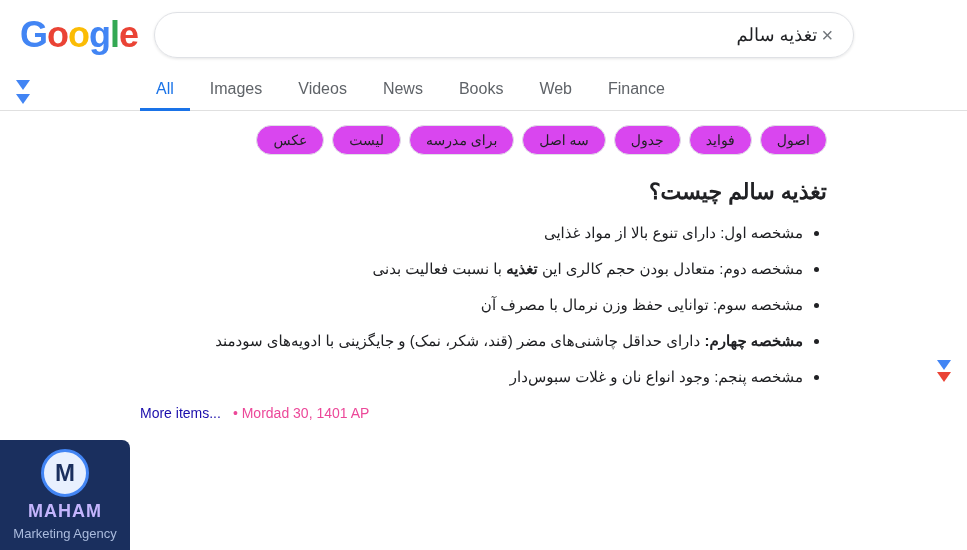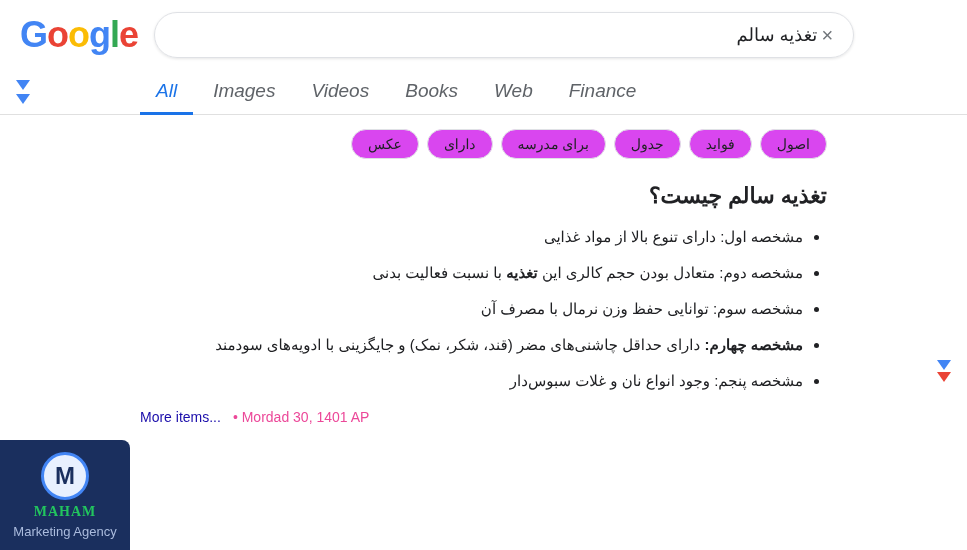--- a/index.html
+++ b/index.html
@@ -83,28 +83,27 @@
       display: flex;
       align-items: center;
       padding: 0 140px;
       border-bottom: 1px solid #e0e0e0;
       margin-top: 12px;
       gap: 4px;
     }
 
     .nav-tab {
       padding: 10px 16px;
-      font-size: 19px;
+      font-size: 16px;
       color: #5f6368;
       cursor: pointer;
       text-decoration: none;
       white-space: nowrap;
       border-bottom: 3px solid transparent;
       margin-bottom: -1px;
-      font-style: italic;
     }
 
     .nav-tab.active {
       color: #1a73e8;
       border-bottom: 3px solid #1a73e8;
       font-weight: 500;
     }
 
     
     .filter-chips {
@@ -214,25 +213,24 @@
       border: 3px solid #4285F4;
       display: flex;
       align-items: center;
       justify-content: center;
       font-size: 24px;
       font-weight: bold;
       color: #1a2f5e;
     }
 
     .maham-text {
-      color: #22c55e;
-      font-size: 14px;
+      color: #c4b5fd;
+      font-size: 18px;
       font-weight: bold;
       letter-spacing: 1px;
-      font-family: Liberation Serif, serif;
     }
 
     .maham-sub {
       color: #aabbdd;
       font-size: 13px;
       text-align: left;
     }
   </style>
 </head>
 <body>
@@ -249,31 +247,33 @@
 
 <div class="left-chevrons">
   <div class="chevron-down"></div>
   <div class="chevron-down"></div>
 </div>
 
 <div class="nav-tabs">
   <a class="nav-tab active">All</a>
   <a class="nav-tab">Images</a>
   <a class="nav-tab">Videos</a>
+  <a class="nav-tab">News</a>
   <a class="nav-tab">Books</a>
   <a class="nav-tab">Web</a>
   <a class="nav-tab">Finance</a>
 </div>
 
 <div class="filter-chips">
   <div class="chip">اصول</div>
   <div class="chip">فواید</div>
   <div class="chip">جدول</div>
+  <div class="chip">سه اصل</div>
   <div class="chip">برای مدرسه</div>
-  <div class="chip">دارای</div>
+  <div class="chip">لیست</div>
   <div class="chip">عکس</div>
 </div>
 
 <div class="main-content">
   <div class="result-title">
     <strong>تغذیه سالم چیست؟</strong>
   </div>
 
   <ul class="bullet-list">
     <li>

